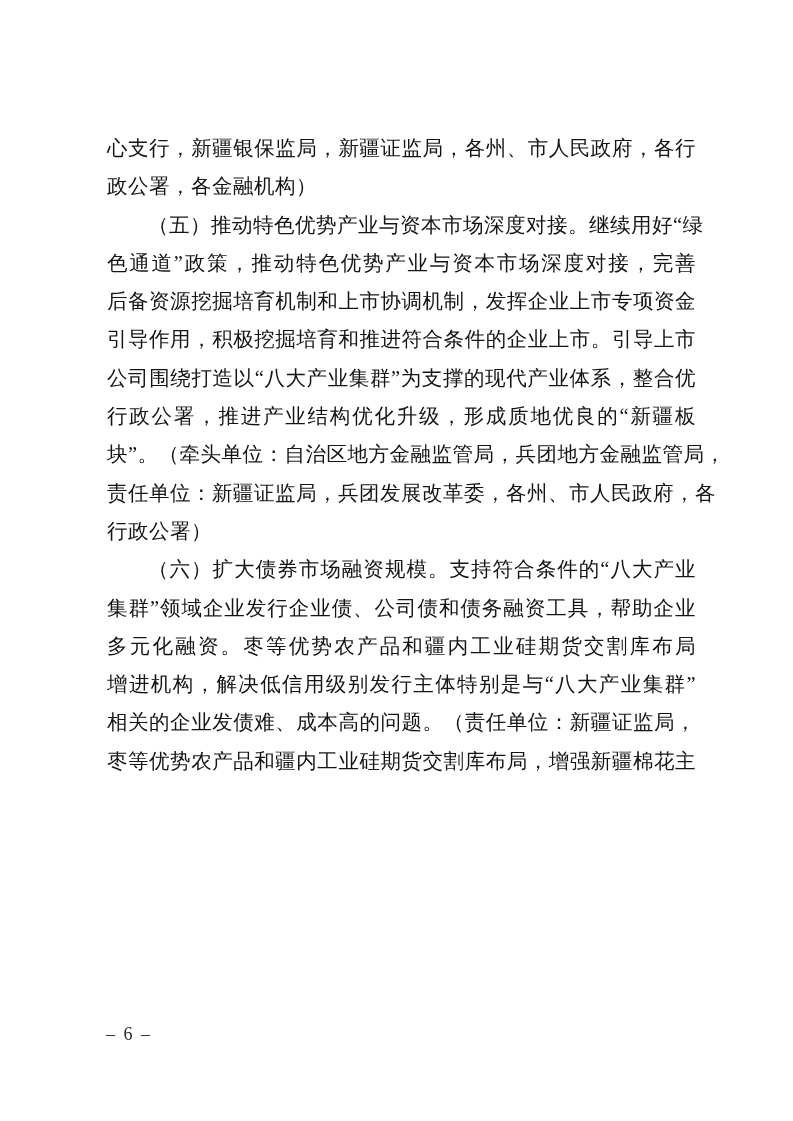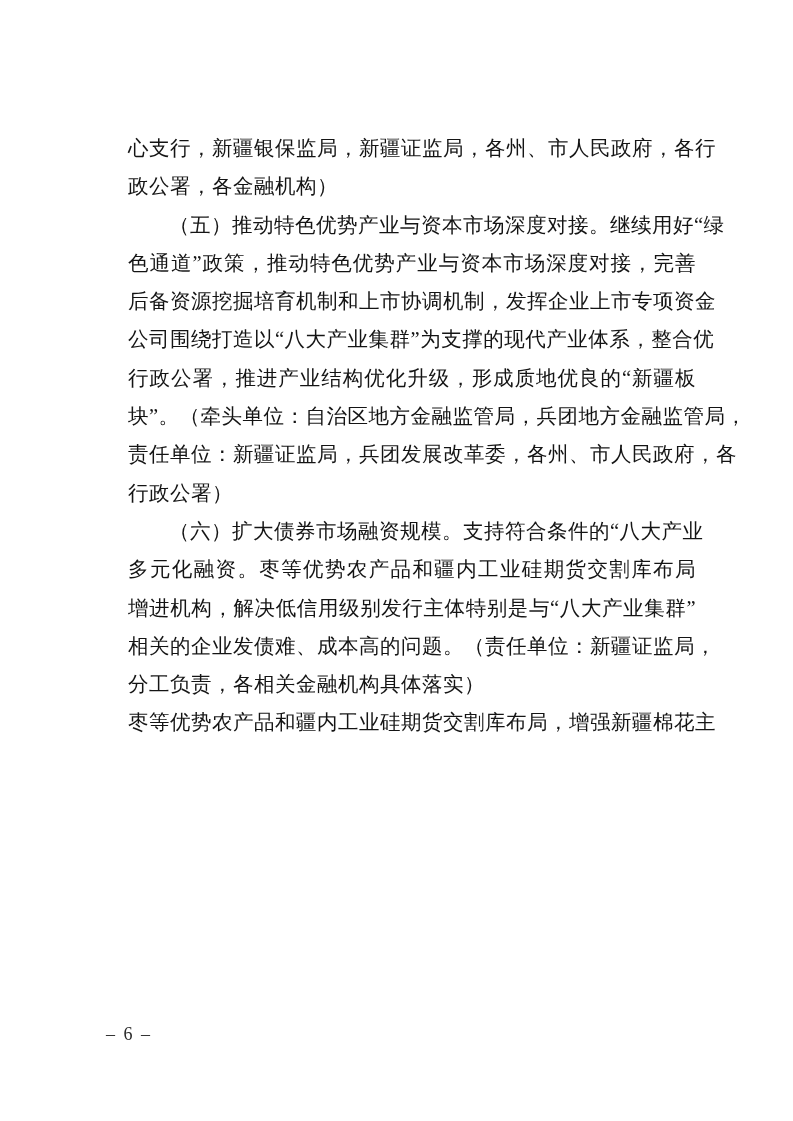--- a/index.html
+++ b/index.html
@@ -23,21 +23,20 @@
     width: 589px;
   }
   .line {
     height: 38.3px;
     line-height: 38.3px;
     font-size: 20.5px;
     letter-spacing: 0.5px;
     white-space: nowrap;
     text-align: justify;
     text-align-last: justify;
-    margin-left: 21px;
     -moz-text-align-last: justify;
   }
   .line.para-end {
     text-align: right;
     text-align-last: left;
     -moz-text-align-last: left;
   }
   .line.indent {
     text-indent: 2em;
   }
@@ -53,26 +52,27 @@
 </head>
 <body>
 
 <div class="page">
   <div class="text-block">
     <div class="line">心支行，新疆银保监局，新疆证监局，各州、市人民政府，各行</div>
     <div class="line para-end">政公署，各金融机构）</div>
     <div class="line indent">（五）推动特色优势产业与资本市场深度对接。继续用好“绿</div>
     <div class="line">色通道”政策，推动特色优势产业与资本市场深度对接，完善</div>
     <div class="line">后备资源挖掘培育机制和上市协调机制，发挥企业上市专项资金</div>
+    <div class="line">引导作用，积极挖掘培育和推进符合条件的企业上市。引导上市</div>
     <div class="line">公司围绕打造以“八大产业集群”为支撑的现代产业体系，整合优</div>
     <div class="line">行政公署，推进产业结构优化升级，形成质地优良的“新疆板</div>
     <div class="line">块”。（牵头单位：自治区地方金融监管局，兵团地方金融监管局，</div>
     <div class="line">责任单位：新疆证监局，兵团发展改革委，各州、市人民政府，各</div>
     <div class="line para-end">行政公署）</div>
     <div class="line indent">（六）扩大债券市场融资规模。支持符合条件的“八大产业</div>
+    <div class="line">集群”领域企业发行企业债、公司债和债务融资工具，帮助企业</div>
     <div class="line">多元化融资。枣等优势农产品和疆内工业硅期货交割库布局</div>
     <div class="line">增进机构，解决低信用级别发行主体特别是与“八大产业集群”</div>
     <div class="line">相关的企业发债难、成本高的问题。（责任单位：新疆证监局，</div>
-    <div class="line para-end">分工负责，各相关金融机构具体落实）</div>
     <div class="line">枣等优势农产品和疆内工业硅期货交割库布局，增强新疆棉花主</div>
   </div>
   <div class="page-number">– 6 –</div>
 </div>
 
 </body></html>

